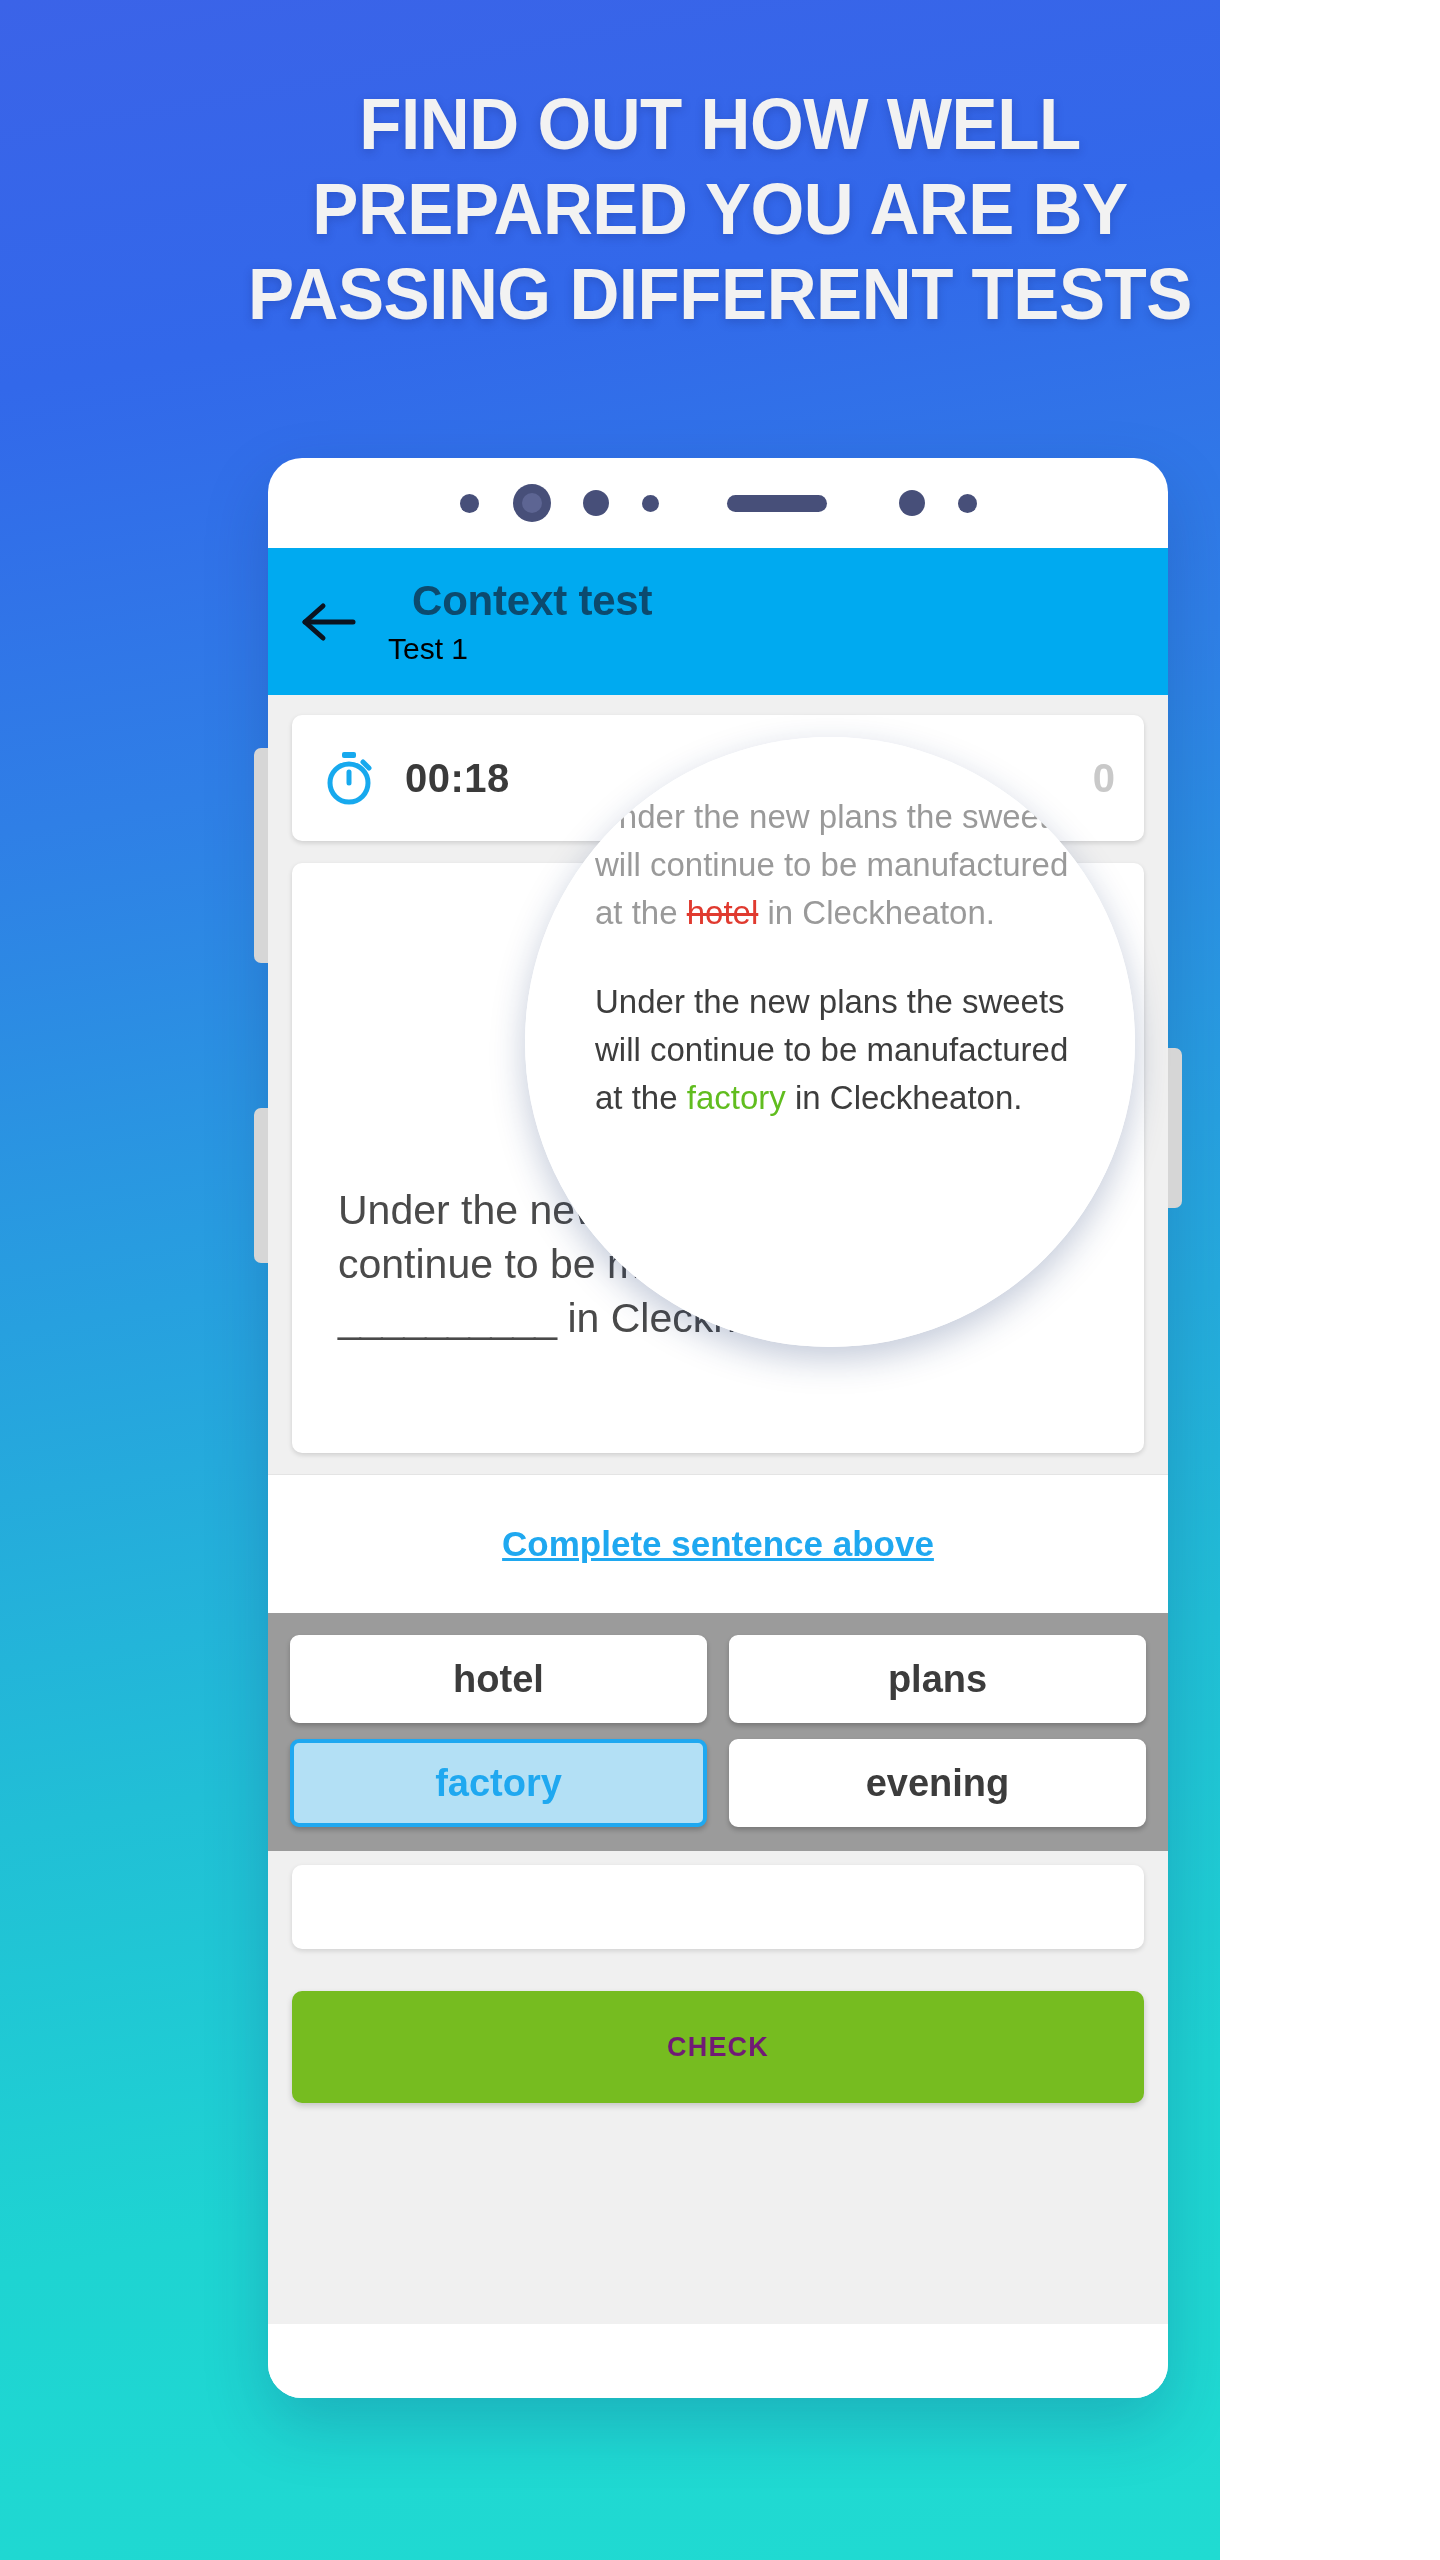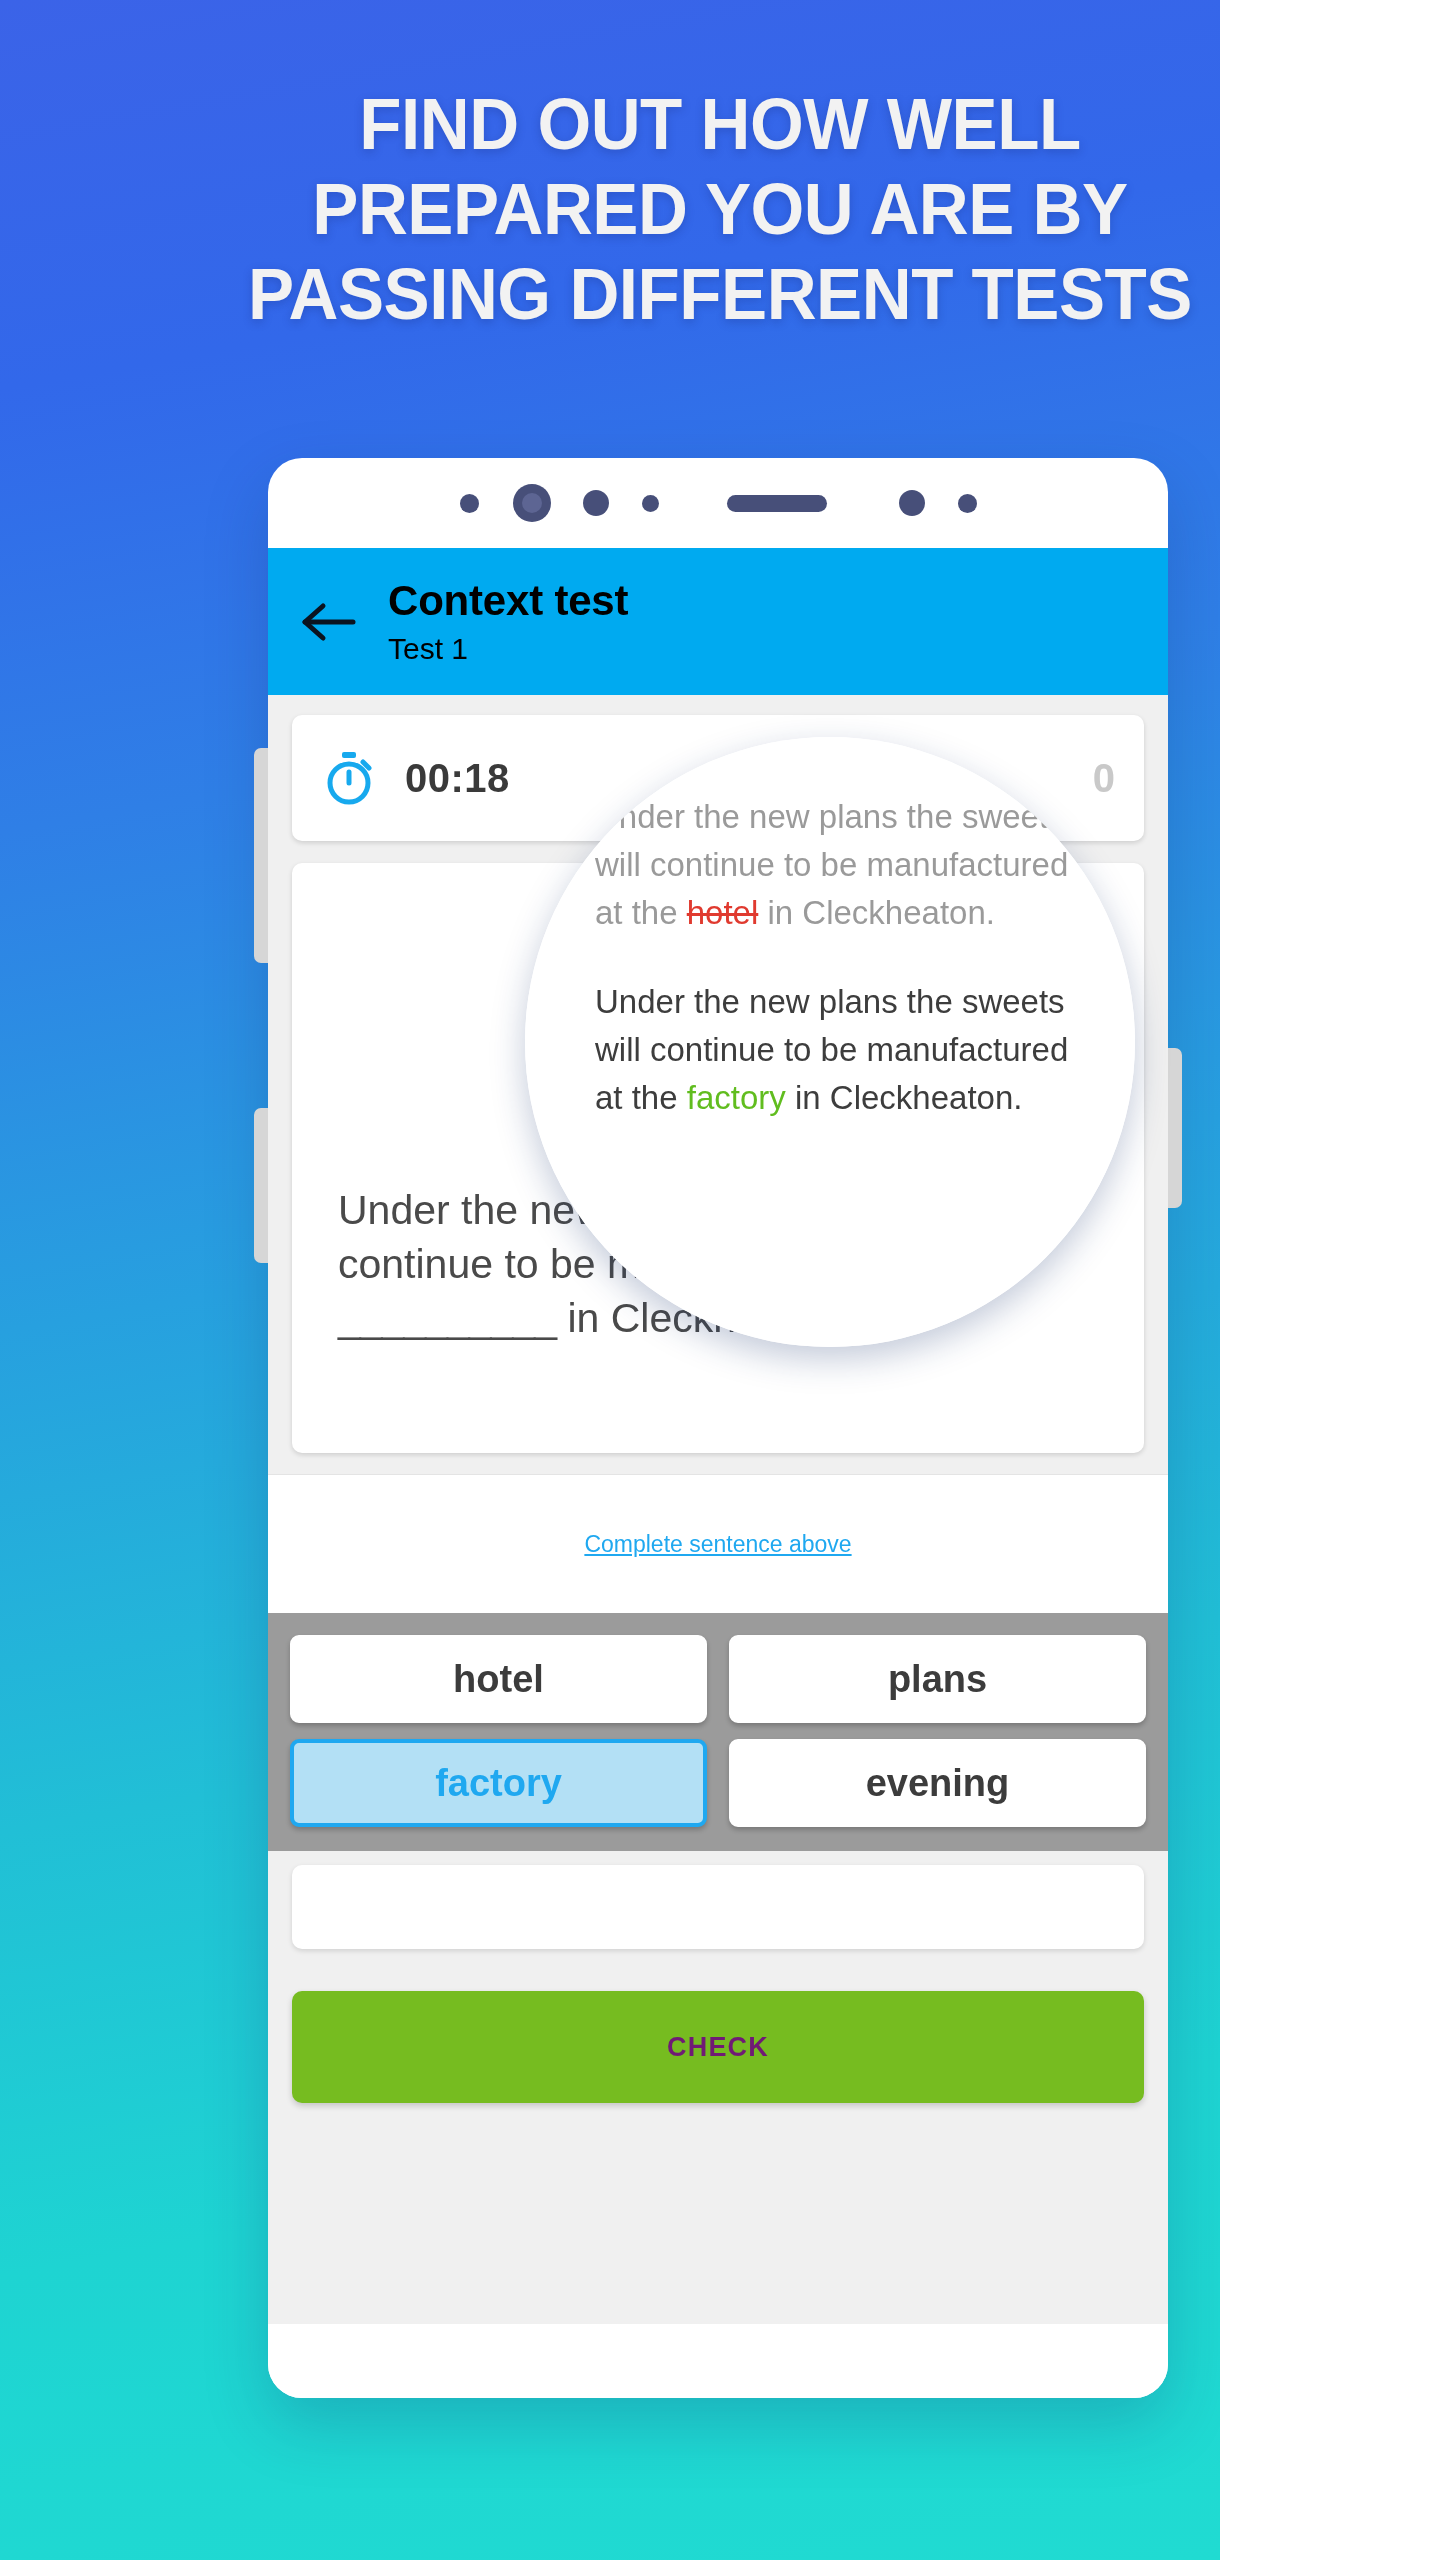--- a/index.html
+++ b/index.html
@@ -99,22 +99,22 @@
     padding-left: 24px;
   }
   .back-arrow {
     width: 74px; height: 74px;
     display:flex; align-items:center; justify-content:center;
     flex: none;
   }
   .back-arrow svg { display:block; }
   .appbar-titles { margin-left: 22px; }
   .appbar-title {
-    font-size: 42px; font-weight: 700; color: #000000;
-    letter-spacing: -0.2px; line-height: 1.1;
+    font-size: 42px; font-weight: 700; color: #0c4a6e;
+    letter-spacing: -0.2px; line-height: 1.1; margin-left: 24px;
   }
   .appbar-sub {
     font-size: 30px; color: #000000; margin-top: 8px; line-height:1.1;
   }
 
   
   .timer-card {
     position: relative;
     margin: 20px 24px 0 24px;
     height: 126px;
@@ -160,21 +160,21 @@
   
   .complete-strip {
     position: relative;
     background: #ffffff;
     height: 138px;
     margin-top: 22px;
     display: flex; align-items: center; justify-content: center;
     box-shadow: 0 -1px 0 #e4e4e4;
   }
   .complete-link {
-    color: #1fa8f0; font-size: 23px; font-weight: 400;
+    color: #1fa8f0; font-size: 35px; font-weight: 700;
   }
 
   
   .answers {
     position: relative;
     background: #9b9b9b;
     padding: 22px 22px 24px 22px;
     display: grid;
     grid-template-columns: 1fr 1fr;
     gap: 16px 22px;

